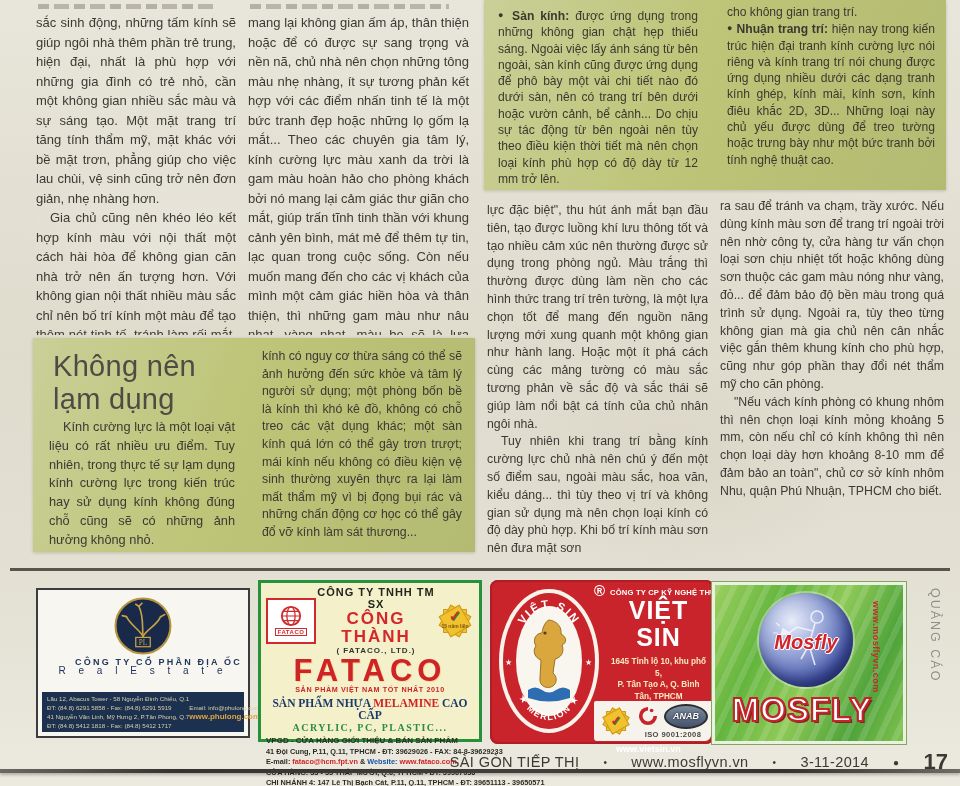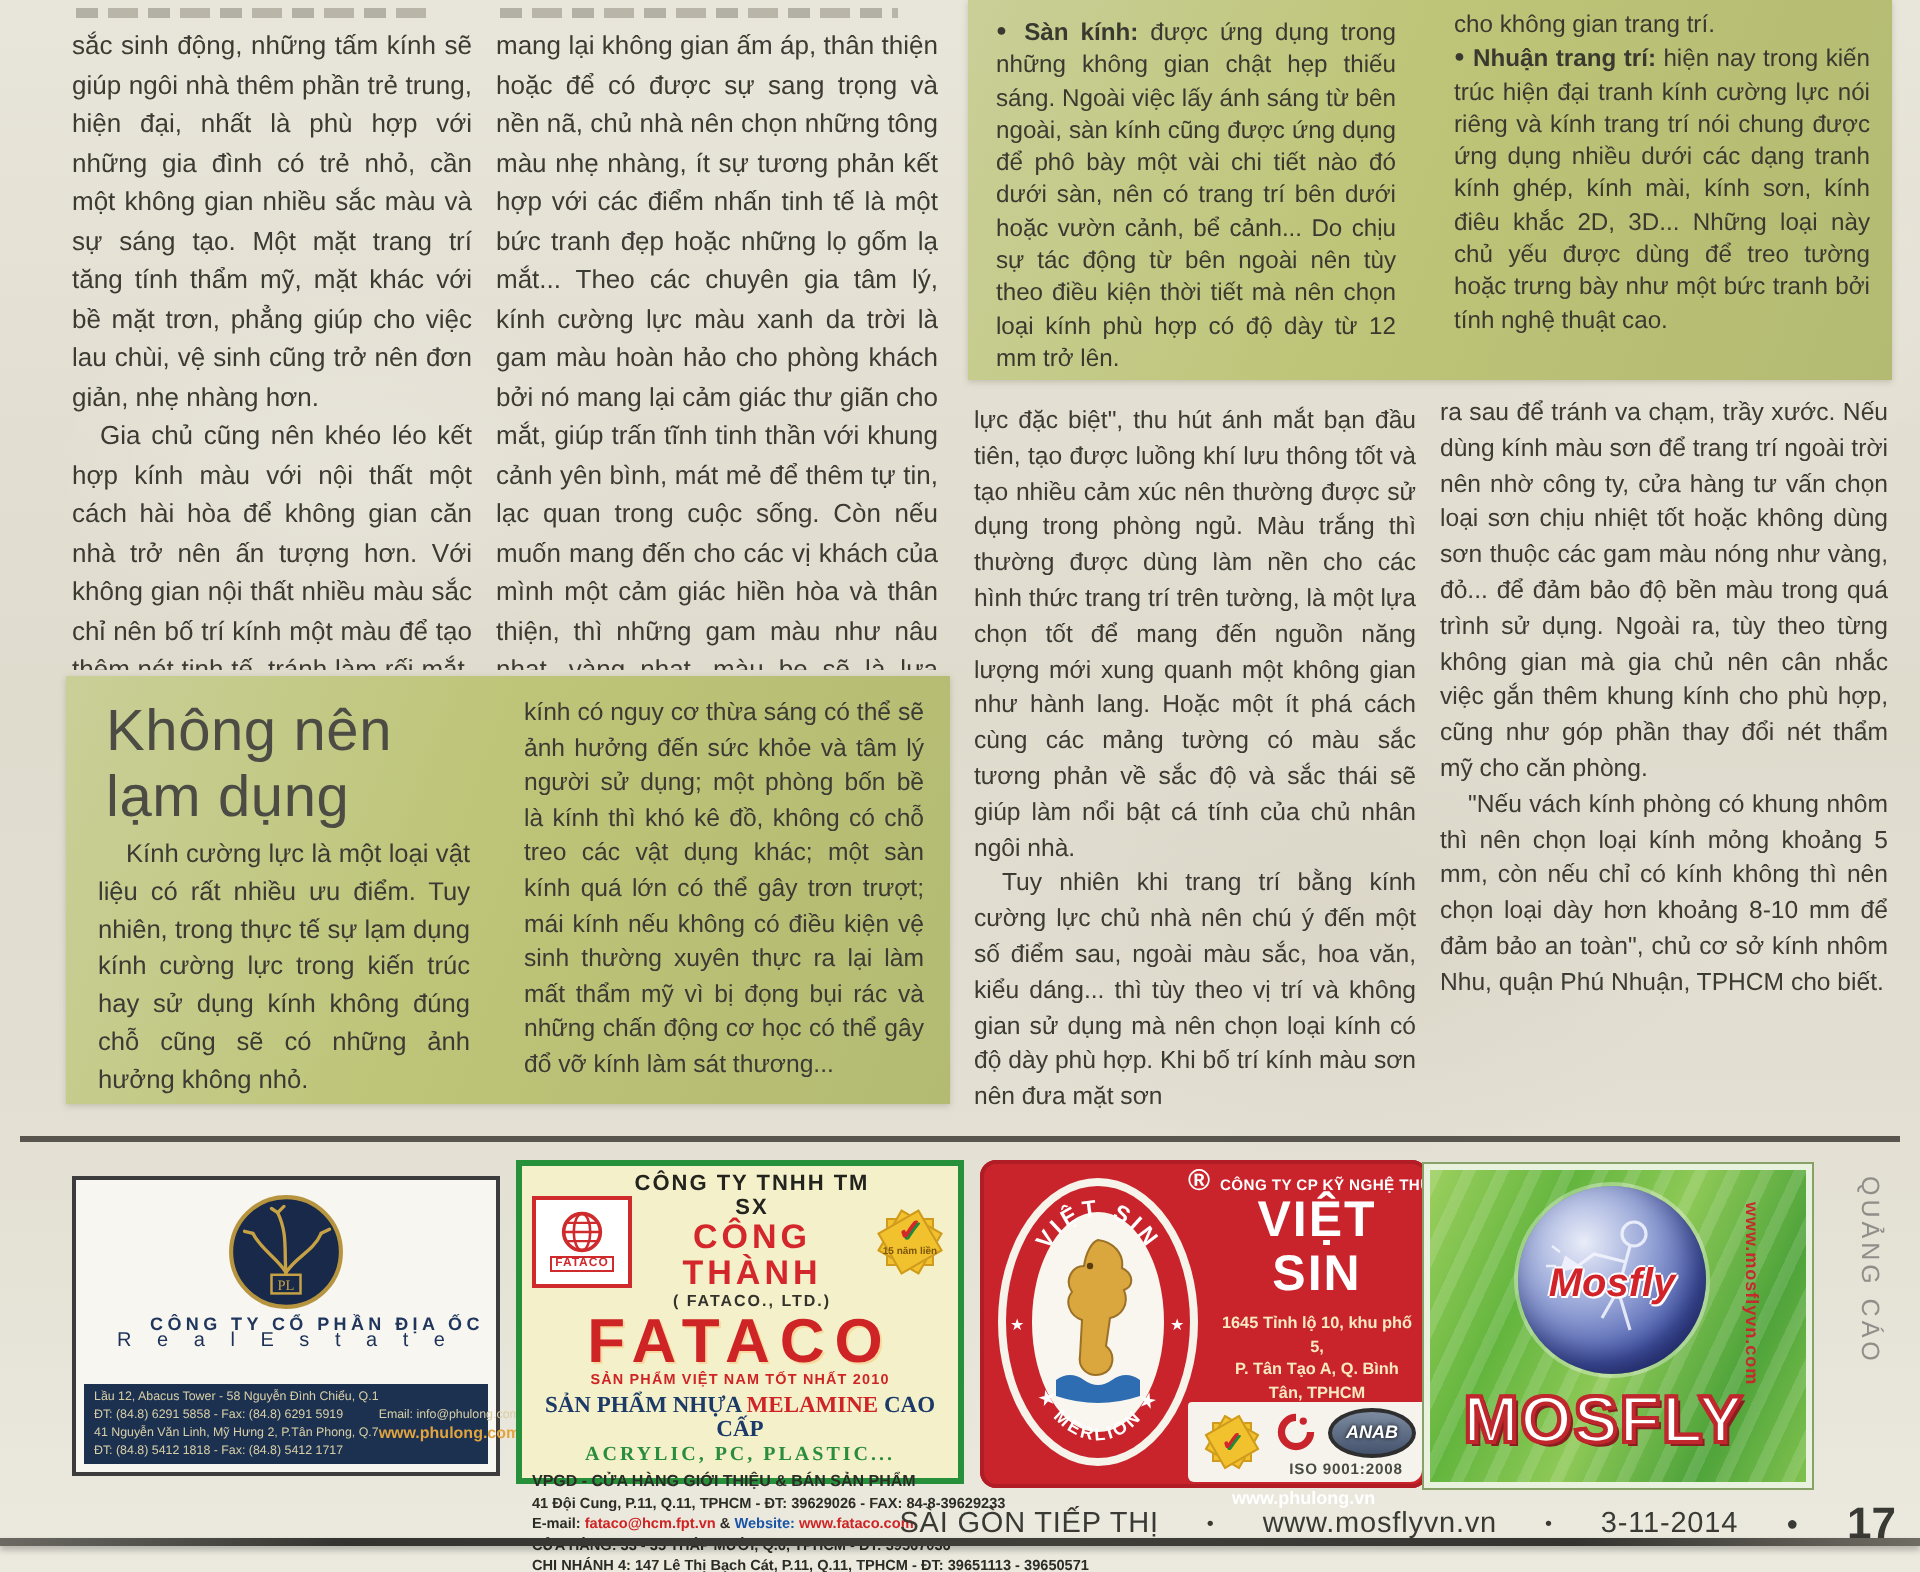--- a/index.html
+++ b/index.html
@@ -258,21 +258,21 @@
       <div class="vs-brand">VIỆT SIN</div>
       <div class="vs-addr">
         <div>1645 Tỉnh lộ 10, khu phố 5,</div>
         <div>P. Tân Tạo A, Q. Bình Tân, TPHCM</div>
       </div>
       <div class="vs-tels">
         <div>Tel :  (+84) 37 50 78 69</div>
         <div style="padding-left:24px;">(+84) 37 54 58 04</div>
         <div>Fax :  (+84) 37 54 29 69</div>
       </div>
-      <div class="vs-web">www.phulong.vn</div>
+      <div class="vs-web">www.vietsin.vn</div>
     </div>
     <div class="vs-strip">
       <div class="burst" style="width:30px;height:30px;">
         <i style="inset:5px;"></i>
           <i style="inset:5px;"></i>
           <i style="inset:5px;"></i>
         <span class="chk">
             <b style="font-size:13px;">✓</b>
           </span>
       </div>

